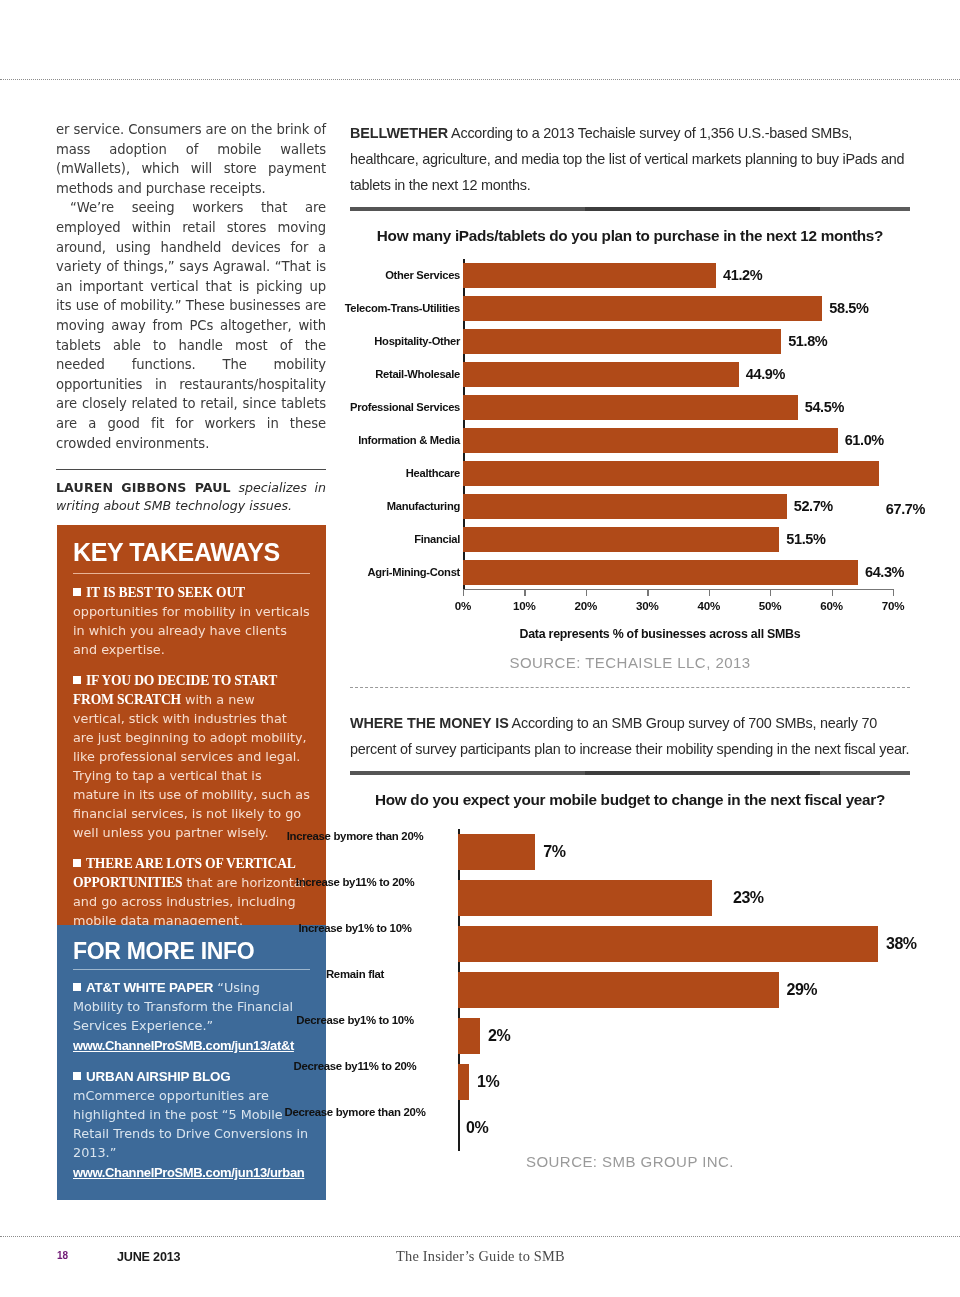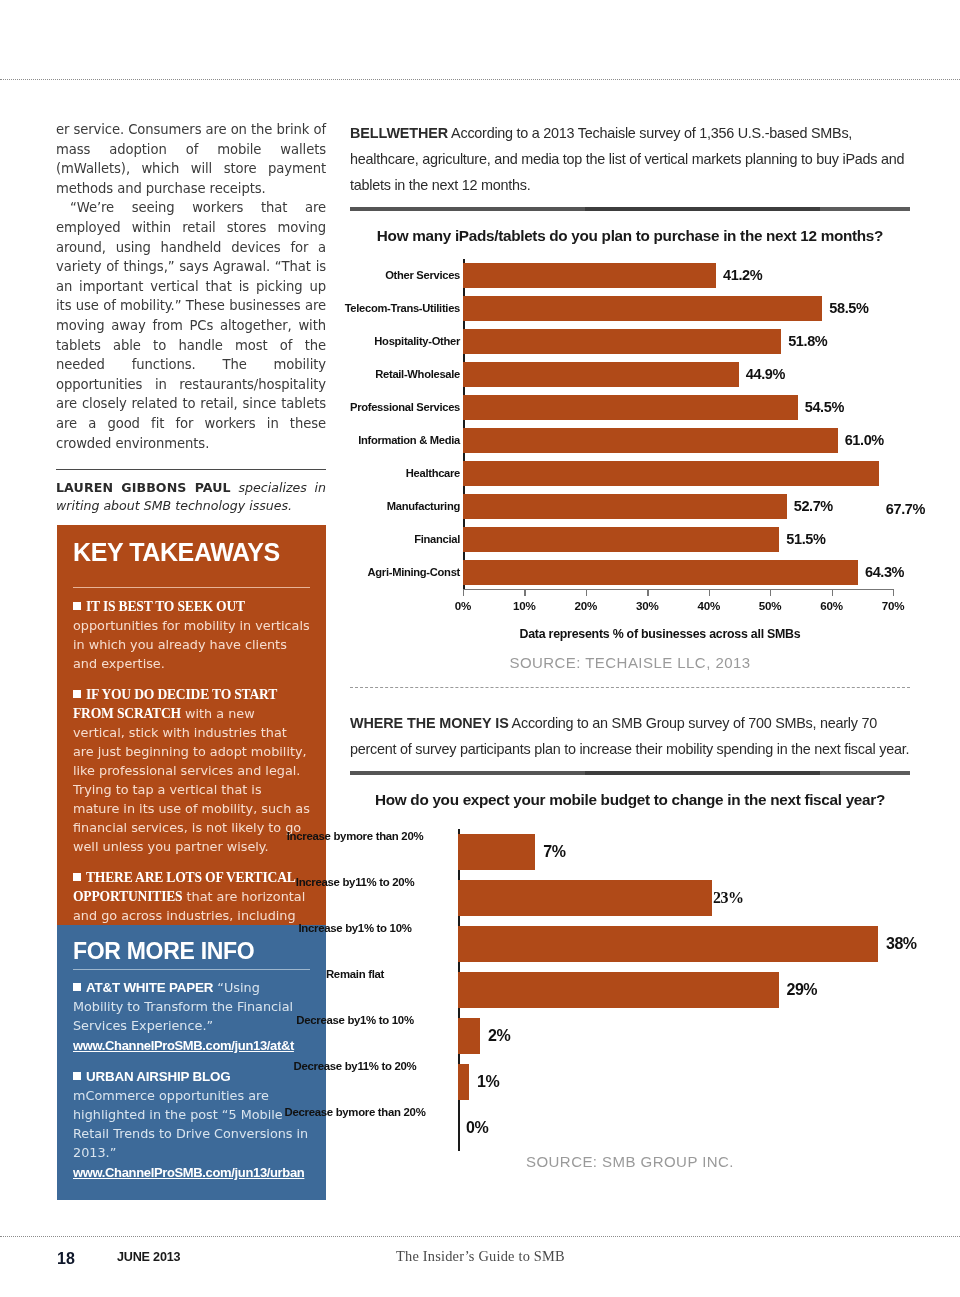--- a/index.html
+++ b/index.html
@@ -38,21 +38,21 @@
 
   
   .kt-box{
     position:absolute;left:57px;top:525px;width:269px;
     background:#b04a18;color:#ffffff;
     padding:14px 16px 16px 16px;box-sizing:border-box;
   }
   .kt-title{
     font-size:25px;font-weight:bold;letter-spacing:-0.4px;
     font-family:"Liberation Sans",sans-serif;
-    padding-bottom:22px;margin-bottom:9px;
+    padding-bottom:8px;margin-bottom:9px;
     border-bottom:1.4px solid #e8b396;
     line-height:1.05;
   }
   .kt-item{
     font-size:12.8px;line-height:19px;color:#f6ddcf;
     font-family:"DejaVu Sans",sans-serif;margin-bottom:12px;
   }
   .kt-item:last-child{margin-bottom:0;}
   .kt-item .lead{
     color:#ffffff;font-weight:bold;font-family:Liberation Serif, serif;
@@ -164,22 +164,22 @@
     font-size:16px;font-weight:bold;font-family:"Liberation Sans",sans-serif;
     letter-spacing:-0.5px;color:#111;
   }
   .c2-axisline{
     position:absolute;left:108px;top:0;width:2.4px;height:322px;background:#1a1a1a;
   }
 
   
   .footer{position:absolute;left:0;top:1250px;width:960px;height:30px;}
   .pg-num{
-    position:absolute;left:57px;top:0;font-size:16px;font-weight:bold;
-    font-family:"Liberation Sans",sans-serif;color:#0f172a;
+    position:absolute;left:57px;top:0;font-size:10px;font-weight:bold;
+    font-family:"Liberation Sans",sans-serif;color:#701a75;
   }
   .pg-date{
     position:absolute;left:117px;top:0;font-size:12.6px;font-weight:bold;
     font-family:"Liberation Sans",sans-serif;letter-spacing:-0.2px;color:#1a1a1a;
   }
   .pg-tag{
     position:absolute;left:396px;top:-2px;font-size:14.4px;
     font-family:"Liberation Serif",serif;color:#4a4a4a;letter-spacing:0.2px;
   }
 </style>
@@ -324,21 +324,21 @@
         </div>
         <div class="c2-bar" style="width: 77.3684px; background: rgb(176, 74, 24);"></div>
         <div class="c2-val" style="left: 193.368px;">7%</div>
       </div>
       <div class="c2-row">
         <div class="c2-label">
           <div>Increase by</div>
           <div>11% to 20%</div>
         </div>
         <div class="c2-bar" style="width: 254.211px; background: rgb(176, 74, 24);"></div>
-        <div class="c2-val" style="left: 363px; font-family: Liberation Serif, serif;">23%</div>
+        <div class="c2-val" style="left: 383px;">23%</div>
       </div>
       <div class="c2-row">
         <div class="c2-label">
           <div>Increase by</div>
           <div>1% to 10%</div>
         </div>
         <div class="c2-bar" style="width: 420px; background: rgb(176, 74, 24);"></div>
         <div class="c2-val" style="left: 536px;">38%</div>
       </div>
       <div class="c2-row">

